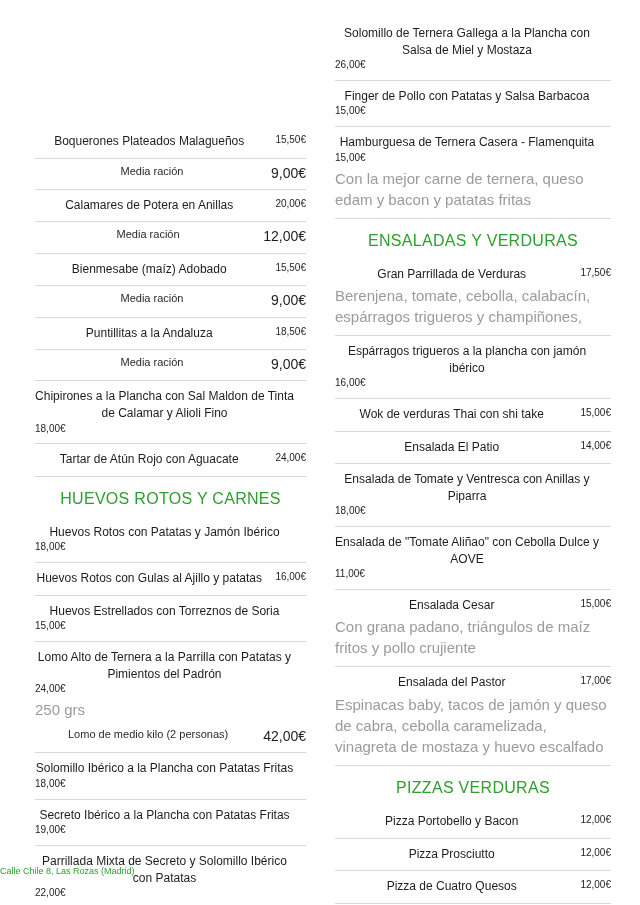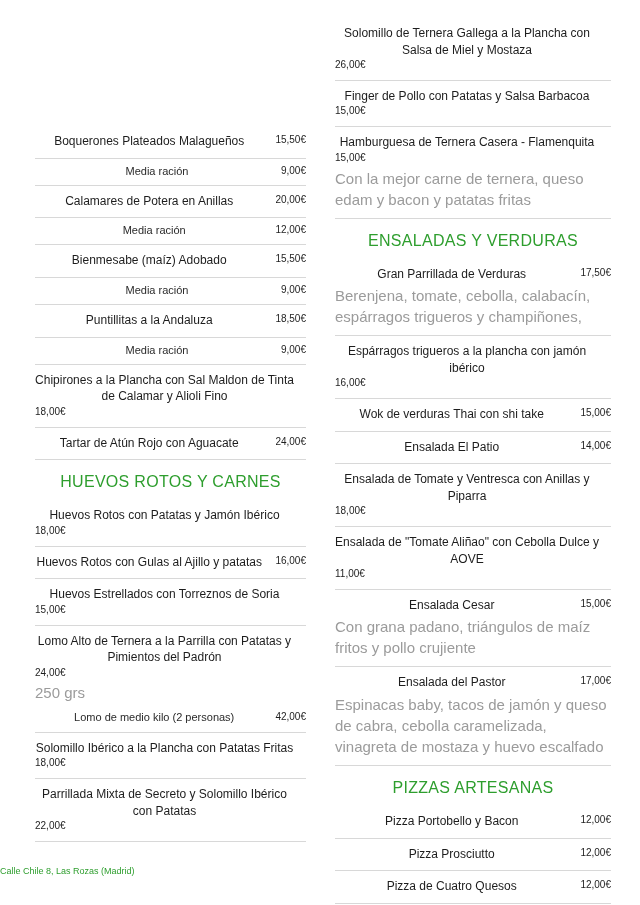--- a/index.html
+++ b/index.html
@@ -10,21 +10,21 @@
   .col { position: absolute; }
   .col-left  { left: 35px;  top: 126px; width: 271px; }
   .col-right { left: 335px; top: 18px;  width: 276px; }
 
   .row { display: flex; flex-wrap: wrap; justify-content: space-between; align-items: flex-start;
          border-bottom: 1px solid var(--rule); padding: 7px 0 8px; }
   .nm { flex: 1 1 auto; font-size: 12px; line-height: 1.38; padding-right: 12px; color: var(--ink); text-align: center; }
   .pr { flex: 0 0 auto; font-size: 10px; line-height: 1.38; white-space: nowrap; color: var(--ink); }
   .row.sub { padding: 5px 0 6px; }
   .row.sub .nm { font-size: 11px; padding-left: 10px; color: #2a2a2a; }
-  .row.sub .pr { font-size: 10px; }
+  .row.sub .pr { font-size: 14px; }
   .note { width: 100%; font-size: 15px; line-height: 1.4; color: var(--muted); margin-top: 3px; }
 
   .row.header { display: block; border-bottom: none; text-align: center;
                 color: var(--green); font-size: 16px; letter-spacing: 0.3px;
                 padding: 13px 0 9px; }
 
   .footer { position: absolute; left: 0; right: 0; top: 866px; text-align: left;
             color: var(--green); font-size: 9px; }
 </style>
 </head>
@@ -93,20 +93,24 @@
     </div>
     <div class="row sub">
       <span class="nm">Lomo de medio kilo (2 personas)</span>
       <span class="pr">42,00€</span>
     </div>
     <div class="row item">
       <span class="nm">Solomillo Ibérico a la Plancha con Patatas Fritas</span>
       <span class="pr">18,00€</span>
     </div>
     <div class="row item">
+      <span class="nm">Secreto Ibérico a la Plancha con Patatas Fritas</span>
+      <span class="pr">19,00€</span>
+    </div>
+    <div class="row item">
       <span class="nm">Parrillada Mixta de Secreto y Solomillo Ibérico con Patatas</span>
       <span class="pr">22,00€</span>
     </div>
   </div>
 
   <div class="col col-right">
     <div class="row item">
       <span class="nm">Solomillo de Ternera Gallega a la Plancha con Salsa de Miel y Mostaza</span>
       <span class="pr">26,00€</span>
     </div>
@@ -148,21 +152,21 @@
     <div class="row item">
       <span class="nm">Ensalada Cesar</span>
       <span class="pr">15,00€</span>
       <div class="note">Con grana padano, triángulos de maíz fritos y pollo crujiente</div>
     </div>
     <div class="row item">
       <span class="nm">Ensalada del Pastor</span>
       <span class="pr">17,00€</span>
       <div class="note">Espinacas baby, tacos de jamón y queso de cabra, cebolla caramelizada, vinagreta de mostaza y huevo escalfado</div>
     </div>
-    <div class="row header">PIZZAS ARTESANAS</div>
+    <div class="row header">PIZZAS VERDURAS</div>
     <div class="row item">
       <span class="nm">Pizza Portobello y Bacon</span>
       <span class="pr">12,00€</span>
     </div>
     <div class="row item">
       <span class="nm">Pizza Prosciutto</span>
       <span class="pr">12,00€</span>
     </div>
     <div class="row item">
       <span class="nm">Pizza de Cuatro Quesos</span>

